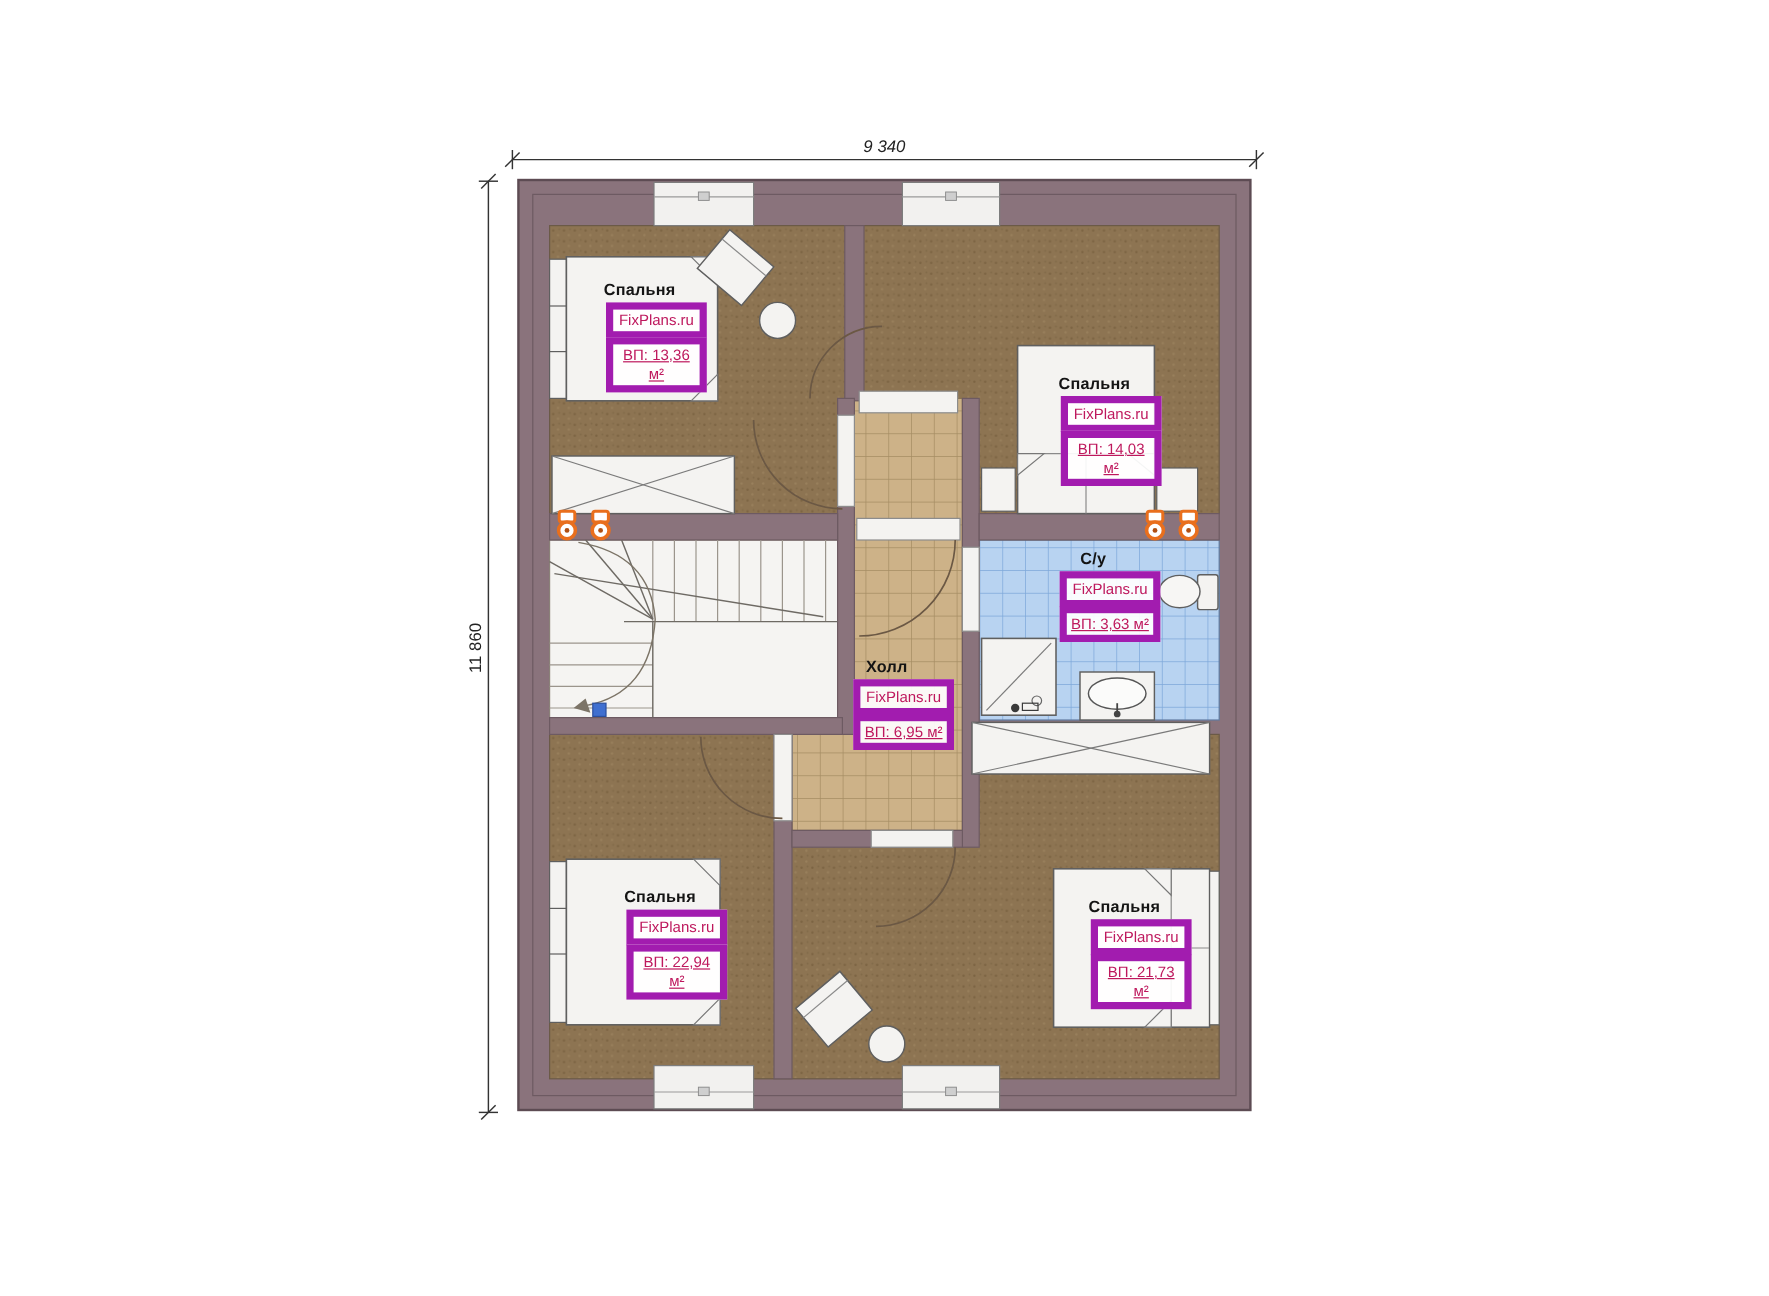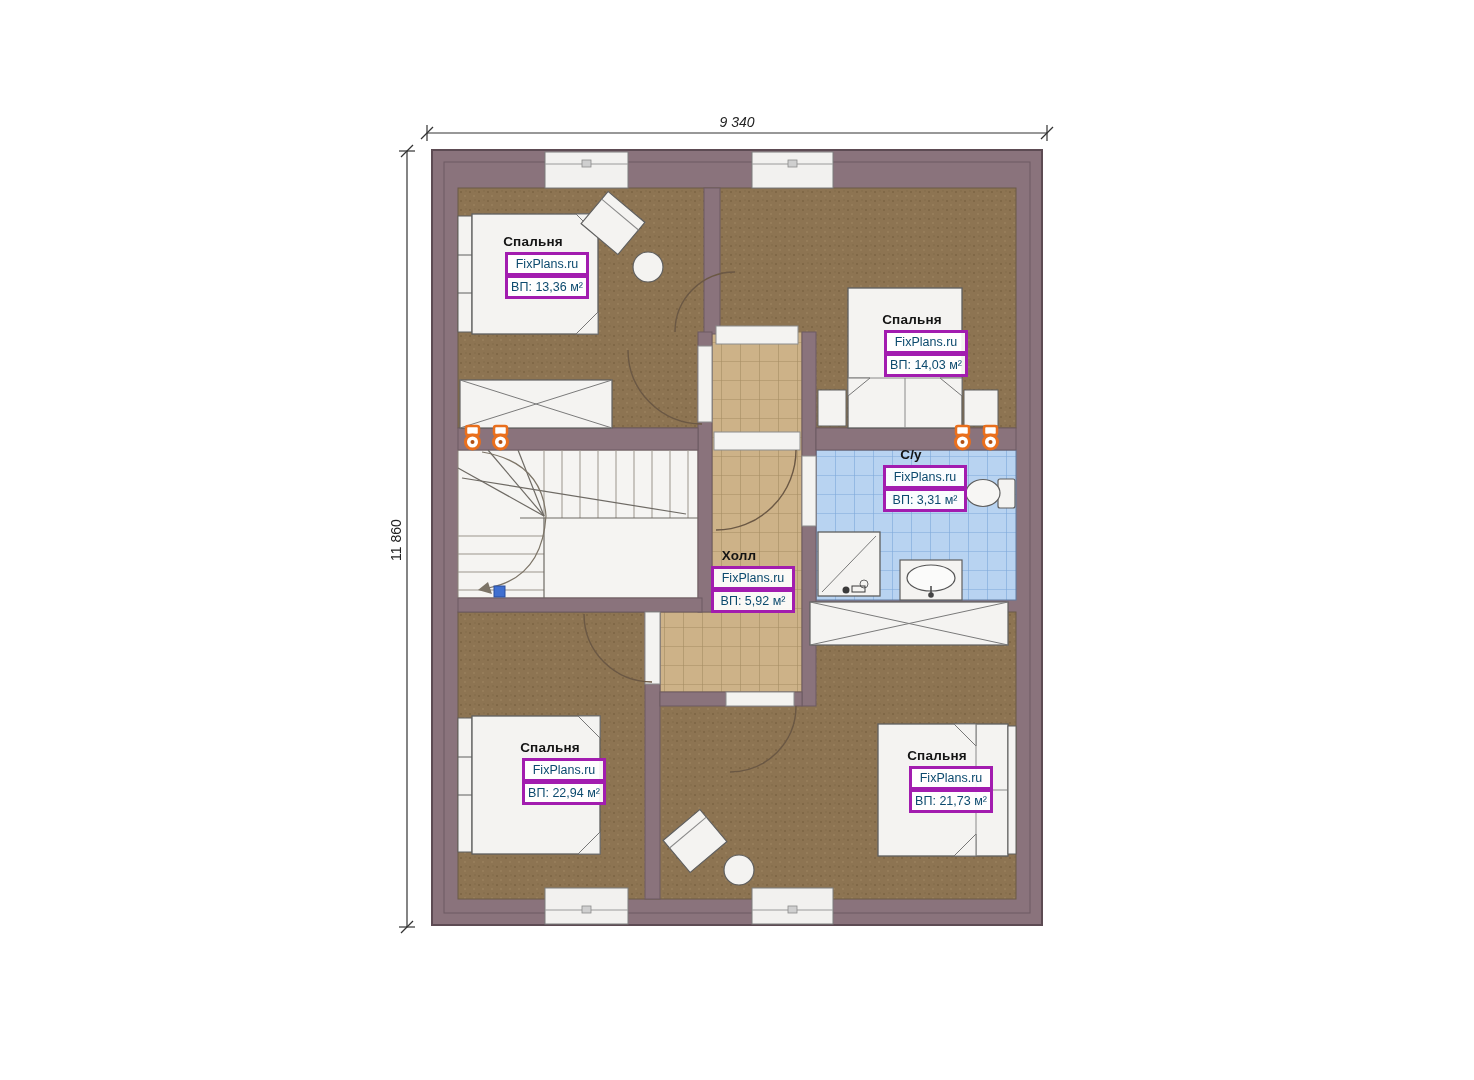--- a/index.html
+++ b/index.html
@@ -5,24 +5,24 @@
   html,body{margin:0;padding:0;}
   body{
     width:1474px;height:1080px;position:relative;background:#ffffff;
     font-family:"Liberation Sans",sans-serif;overflow:hidden;
   }
   #plan-svg{position:absolute;left:0;top:0;}
   .overlay{position:absolute;left:0;top:0;width:1474px;height:1080px;pointer-events:none;}
   .room-label{position:absolute;width:112px;text-align:center;}
   .room-name{font-size:13.5px;font-weight:bold;color:#141414;margin-bottom:3px;letter-spacing:.2px;}
   .label-box{
-    border:3px solid #a21caf;background:rgba(255,255,255,.92);
-    font-size:12.5px;color:#0c4a6e;padding:1px 2px;line-height:16px;margin-left:28px;
+    border:6px solid #a21caf;background:rgba(255,255,255,.92);
+    font-size:12.5px;color:#be185d;padding:1px 2px;line-height:16px;margin-left:28px;
   }
-  .label-box + .label-box{margin-top:-1px;}
+  .label-box + .label-box{margin-top:-1px;text-decoration:underline;}
   .dim-label{position:absolute;font-size:14px;color:#222;white-space:nowrap;}
   #dim-top-label{transform:translate(-50%,-100%);font-style:italic;}
   #dim-left-label{transform:translate(-50%,-50%) rotate(-90deg);}
 </style>
 </head>
 <body>
 
 <svg id="plan-svg" width="1474" height="1080" viewBox="0 0 1474 1080" xmlns="http://www.w3.org/2000/svg">
   <defs>
     <pattern id="woodfloor" width="9" height="9" patternUnits="userSpaceOnUse">
@@ -254,30 +254,30 @@
     <div class="label-box">FixPlans.ru</div>
     <div class="label-box">ВП: 13,36 м²</div>
   </div>
 
   <div class="room-label" style="left:856px;top:312px;">
     <div class="room-name">Спальня</div>
     <div class="label-box">FixPlans.ru</div>
     <div class="label-box">ВП: 14,03 м²</div>
   </div>
 
-  <div class="room-label" style="left:855px;top:447px;border-radius:18px;">
+  <div class="room-label" style="left:855px;top:458px;border-radius:18px;">
     <div class="room-name">С/у</div>
     <div class="label-box">FixPlans.ru</div>
-    <div class="label-box">ВП: 3,31 м²</div>
+    <div class="label-box">ВП: 3,63 м²</div>
   </div>
 
   <div class="room-label" style="left:683px;top:548px;">
     <div class="room-name">Холл</div>
     <div class="label-box">FixPlans.ru</div>
-    <div class="label-box">ВП: 5,92 м²</div>
+    <div class="label-box">ВП: 6,95 м²</div>
   </div>
 
   <div class="room-label" style="left:494px;top:740px;">
     <div class="room-name">Спальня</div>
     <div class="label-box">FixPlans.ru</div>
     <div class="label-box">ВП: 22,94 м²</div>
   </div>
 
   <div class="room-label" style="left:881px;top:748px;">
     <div class="room-name">Спальня</div>

